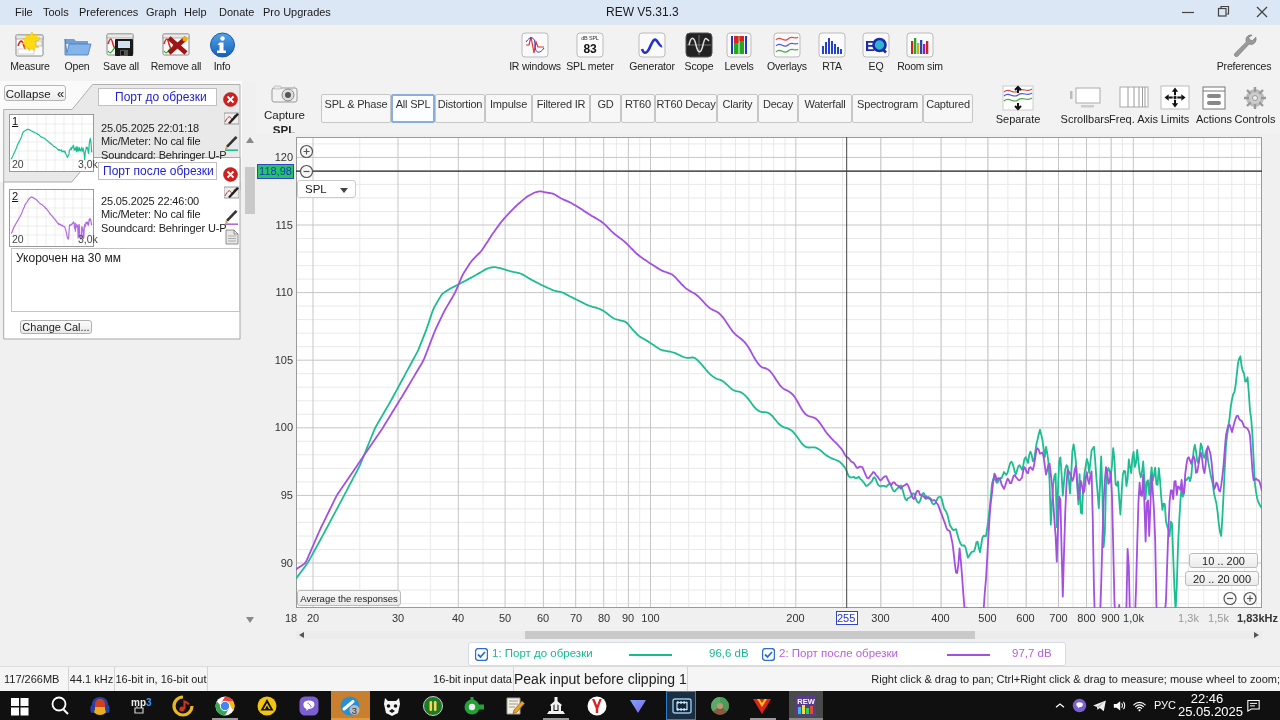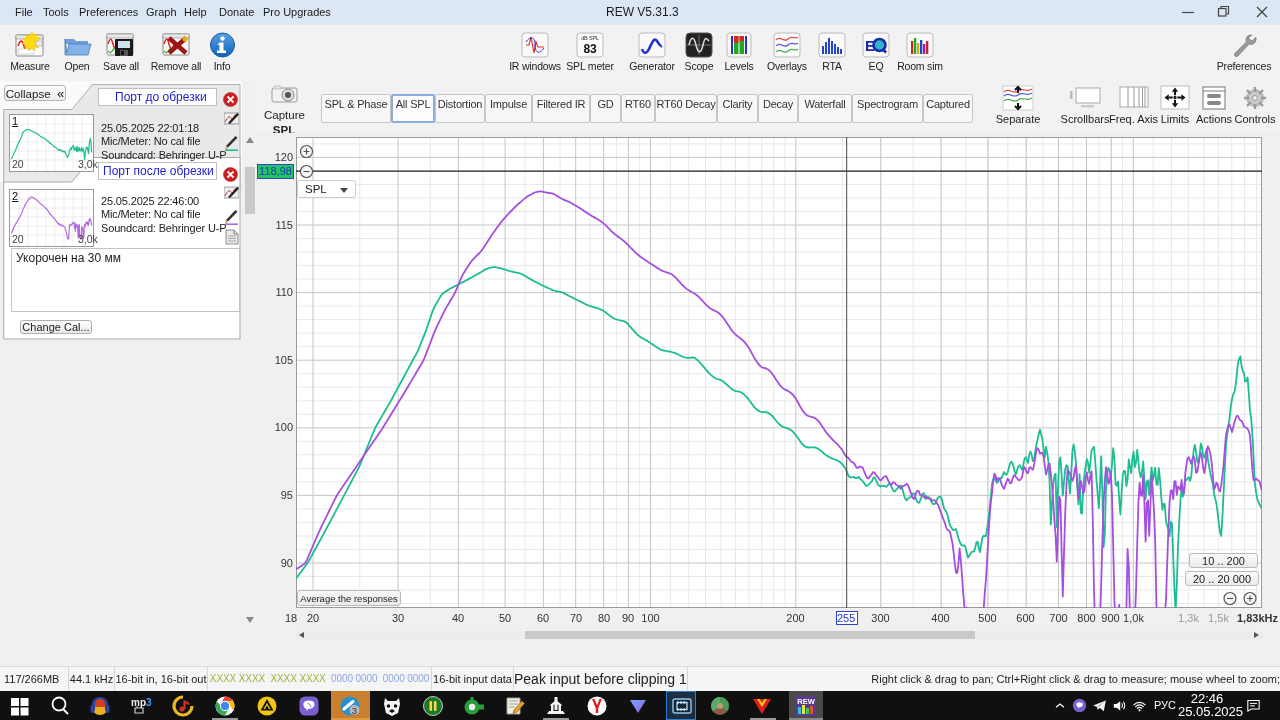--- a/index.html
+++ b/index.html
@@ -394,26 +394,41 @@
 <div class="xlab gray" style="left:1177px;top:612px;width:23px">1,3k</div>
 <div class="xlab gray" style="left:1207px;top:612px;width:23px">1,5k</div>
 <div class="xlab" style="left:1237px;top:612px;width:46px;text-align:left;font-weight:bold">1,83kHz</div>
 
 <div class="abs" style="left:296px;top:631px;width:966px;height:8px;background:#ececec">
  <div class="abs" style="left:229px;top:0;width:450px;height:8px;background:#c9c9c9"></div>
  <div class="abs" style="left:3px;top:1px;width:0;height:0;border-top:3.5px solid transparent;border-bottom:3.5px solid transparent;border-right:5px solid #555"></div>
  <div class="abs" style="left:958px;top:1px;width:0;height:0;border-top:3.5px solid transparent;border-bottom:3.5px solid transparent;border-left:5px solid #555"></div>
 </div>
 
+<div id="legend">
+ <svg class="abs" style="left:6px;top:5px" width="13" height="13" viewBox="0 0 13 13">
+        <rect x=".5" y=".5" width="12" height="12" rx="3" fill="#fff" stroke="#2a6fd0" stroke-width="1.4"></rect>
+        <path d="M3 6.5l2.5 2.5 4.5-5" stroke="#2a6fd0" stroke-width="1.8" fill="none"></path>
+      </svg>
+ <span class="abs" style="left:23px;top:4px;color:#15b894">1: Порт до обрезки</span>
+ <div class="abs" style="left:160px;top:11px;width:43px;height:2px;background:#15bd8e"></div>
+ <span class="abs" style="left:240px;top:4px;color:#15b894">96,6 dB</span>
+ <svg class="abs" style="left:293px;top:5px" width="13" height="13" viewBox="0 0 13 13">
+        <rect x=".5" y=".5" width="12" height="12" rx="3" fill="#fff" stroke="#2a6fd0" stroke-width="1.4"></rect>
+        <path d="M3 6.5l2.5 2.5 4.5-5" stroke="#2a6fd0" stroke-width="1.8" fill="none"></path>
+      </svg>
+ <span class="abs" style="left:310px;top:4px;color:#b55fe0">2: Порт после обрезки</span>
+ <div class="abs" style="left:478px;top:11px;width:43px;height:2px;background:#a44fe0"></div>
+ <span class="abs" style="left:543px;top:4px;color:#b55fe0">97,7 dB</span>
+</div>
 
 <div id="status">
  <div class="cell" style="left:0;width:69px;text-align:left;padding-left:4px">117/266MB</div>
  <div class="cell" style="left:69px;width:46px">44.1 kHz</div>
  <div class="cell" style="left:115px;width:93px">16-bit in, 16-bit out</div>
- <div class="cell" style="left:208px;width:224px;font-size:10px;letter-spacing:-0.1px"><span style="color:#9ab33c">XXXX XXXX&nbsp; XXXX XXXX</span> <span style="color:#8aa7e8">&nbsp;0000 0000&nbsp; 0000 0000</span></div>
  <div class="cell" style="left:432px;width:82px">16-bit input data</div>
  <div class="cell" style="left:514px;width:174px;font-size:14px">Peak input before clipping 120 dB SPL</div>
  <div class="cell" style="left:688px;width:592px;border-right:none;text-align:right;padding-left:22px">Right click &amp; drag to pan; Ctrl+Right click &amp; drag to measure; mouse wheel to zoom;</div>
 </div>
 
 <div id="taskbar">
  <svg class="tbico" style="left:8px" viewBox="0 0 24 24">
         <g fill="#fff">
           <rect x="3" y="4" width="8" height="8"></rect>
           <rect x="12.5" y="4" width="8" height="8"></rect>

